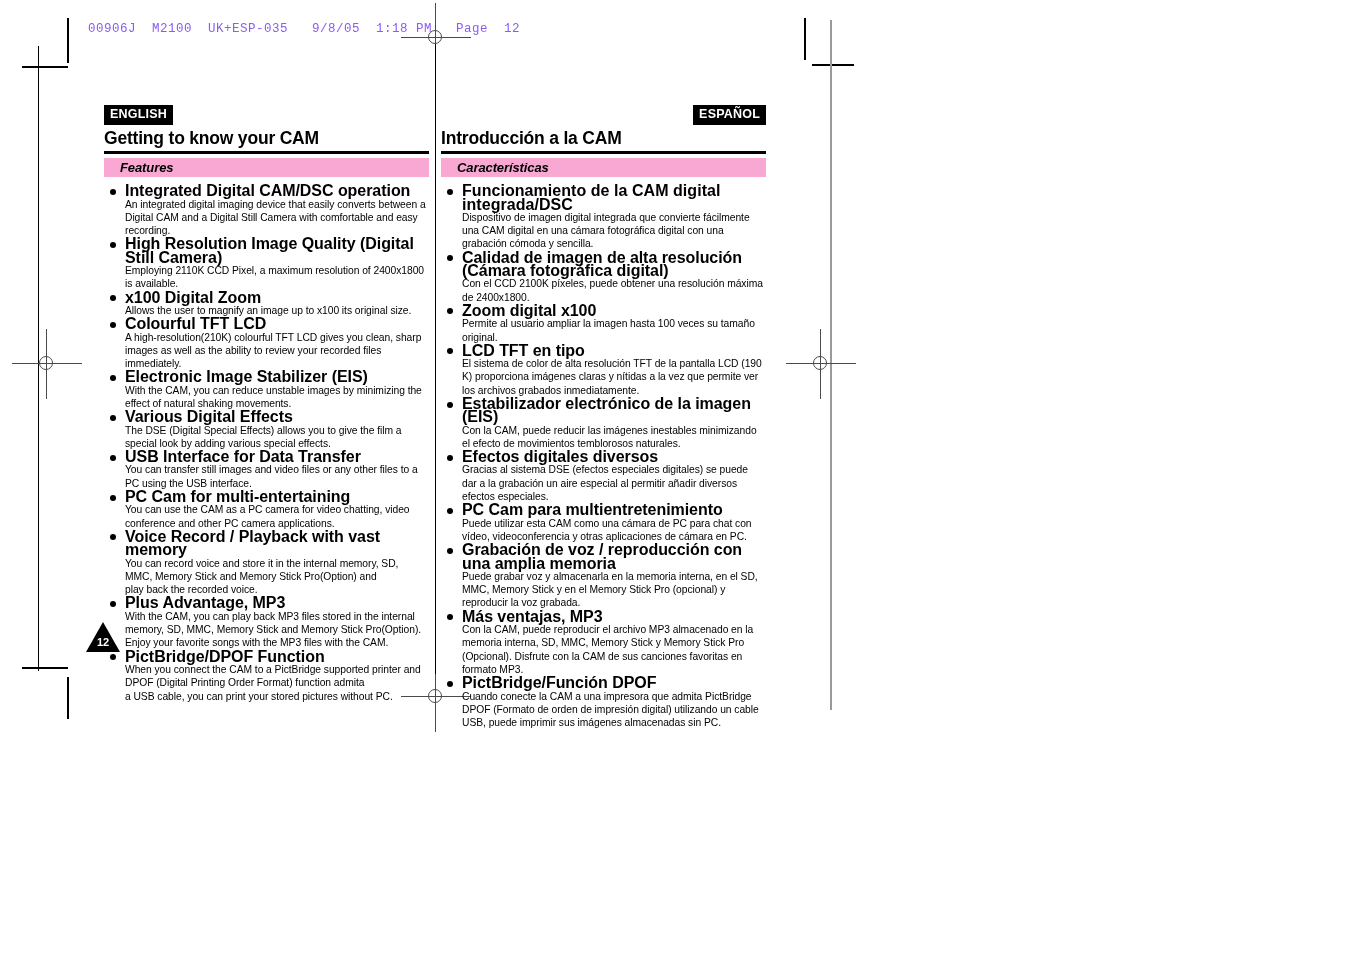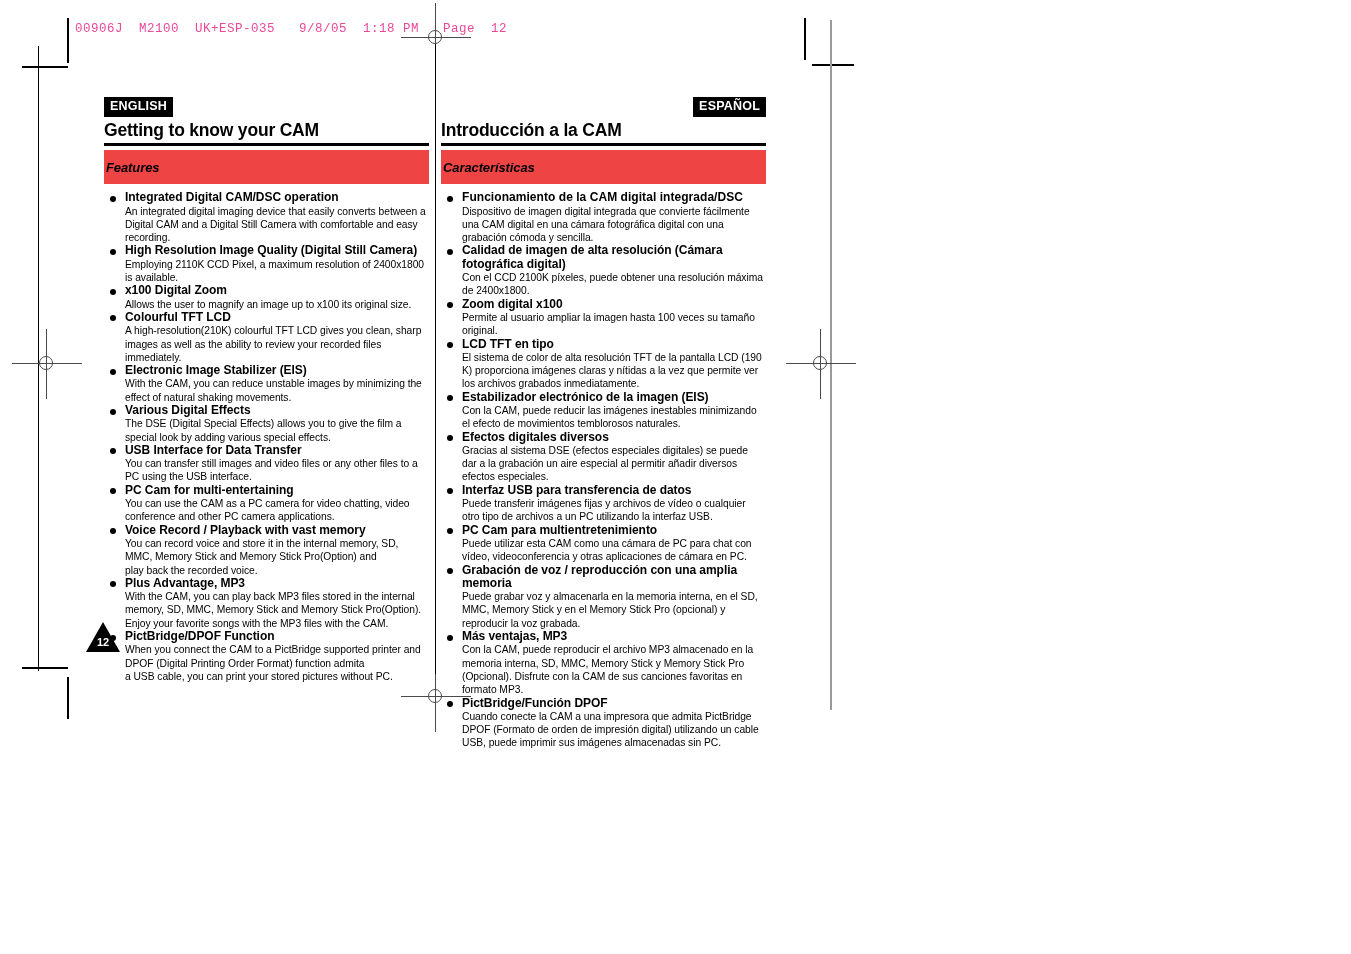--- a/index.html
+++ b/index.html
@@ -47,34 +47,34 @@
     border: 1px solid #4a4a4a;
     border-radius: 50%;
     box-sizing: border-box;
   }
   .reg.long .h { left: -18px; width: 70px; }
   .reg.long .v { top: -18px; height: 70px; }
 
   
   .slug {
     position: absolute;
-    left: 75px;
+    left: 88px;
     top: 22px;
     font-family: "Liberation Mono", "DejaVu Sans Mono", monospace;
     font-size: 12.5px;
     letter-spacing: 0.5px;
     white-space: pre;
-    color: #ec4899;
+    color: #8b5cf6;
   }
 
   
   .page {
     position: absolute;
     left: 104px;
-    top: 96px;
+    top: 104px;
     width: 662px;
   }
   .cols {
     display: flex;
     width: 100%;
   }
   .col {
     width: 325px;
     position: relative;
   }
@@ -100,25 +100,25 @@
     margin-top: 5px;
     margin-bottom: 3px;
     letter-spacing: -0.2px;
   }
   .rule {
     height: 3px;
     background: #000000;
     margin-bottom: 4px;
   }
   .sectionbar {
-    background: #ef4444;
-    height: 34px;
+    background: #f9a8d4;
+    height: 19px;
     display: flex;
     align-items: center;
-    padding-left: 2px;
+    padding-left: 16px;
     box-sizing: border-box;
   }
   .sectionbar span {
     font-size: 13px;
     font-weight: bold;
     font-style: italic;
     letter-spacing: -0.1px;
   }
 
   
@@ -136,21 +136,21 @@
     content: "";
     position: absolute;
     left: 6px;
     top: 4.5px;
     width: 6px;
     height: 6px;
     background: #000000;
     border-radius: 50%;
   }
   .fhead {
-    font-size: 12px;
+    font-size: 16px;
     font-weight: bold;
     line-height: 13.3px;
     letter-spacing: -0.05px;
   }
   .fhead.spaced {
     letter-spacing: 0.05px;
   }
   .fbody {
     font-size: 10.3px;
     line-height: 13.3px;
@@ -338,25 +338,20 @@
             <div class="fbody">Con la CAM, puede reducir las imágenes inestables minimizando
 el efecto de movimientos temblorosos naturales.</div>
           </li>
           <li>
             <div class="fhead">Efectos digitales diversos</div>
             <div class="fbody">Gracias al sistema DSE (efectos especiales digitales) se puede
 dar a la grabación un aire especial al permitir añadir diversos
 efectos especiales.</div>
           </li>
           <li>
-            <div class="fhead">Interfaz USB para transferencia de datos</div>
-            <div class="fbody">Puede transferir imágenes fijas y archivos de vídeo o cualquier
-otro tipo de archivos a un PC utilizando la interfaz USB.</div>
-          </li>
-          <li>
             <div class="fhead">PC Cam para multientretenimiento</div>
             <div class="fbody">Puede utilizar esta CAM como una cámara de PC para chat con
 vídeo, videoconferencia y otras aplicaciones de cámara en PC.</div>
           </li>
           <li>
             <div class="fhead">Grabación de voz / reproducción con una amplia memoria</div>
             <div class="fbody">Puede grabar voz y almacenarla en la memoria interna, en el SD,
 MMC, Memory Stick y en el Memory Stick Pro (opcional) y
 reproducir la voz grabada.</div>
           </li>

